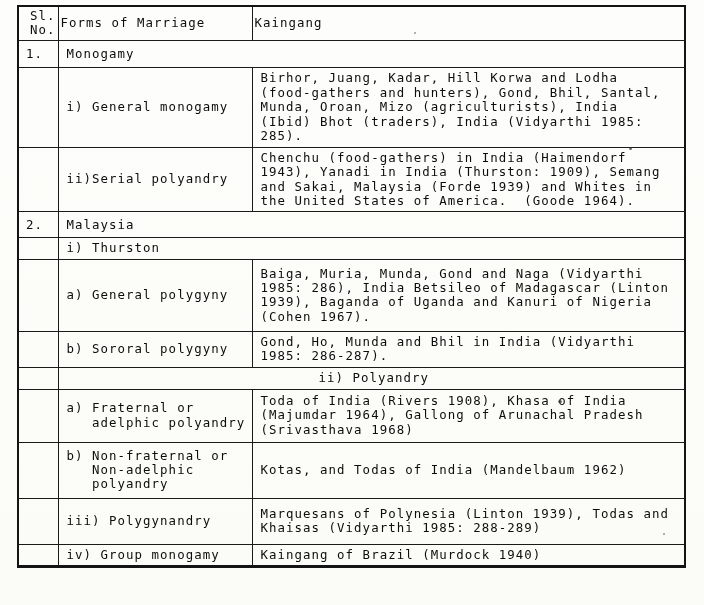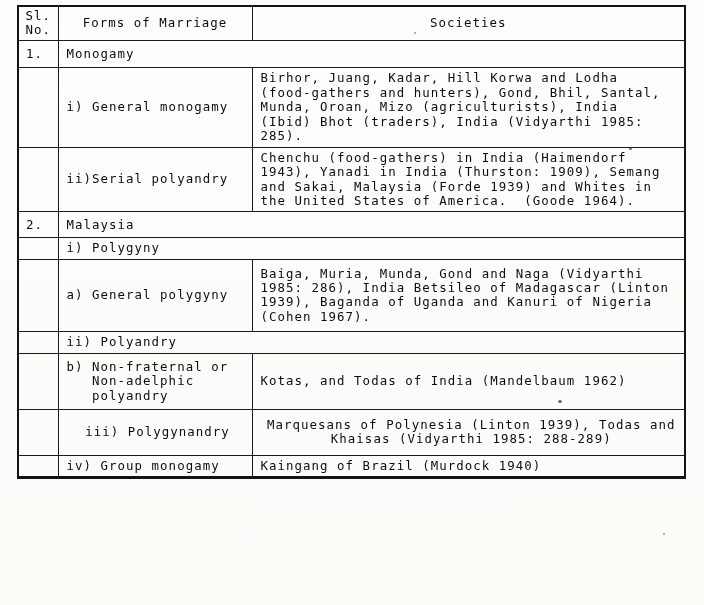--- a/index.html
+++ b/index.html
@@ -32,34 +32,34 @@
     color: #0d0d0d;
     font-size: 12.4px;
     line-height: 14.4px;
     letter-spacing: 1.05px;
     font-weight: normal;
     white-space: pre-wrap;
     vertical-align: middle;
     padding: 3px 3px 3px 8px;
     overflow: hidden;
   }
-  th { text-align: center; padding: 2px 2px; }
-  th.no-col { text-align: center; }
+  th { text-align: left; padding: 2px 2px; }
+  th.no-col { text-align: right; }
   td.no-cell { padding-left: 7px; }
   td.soc-cell { padding: 3px 2px 3px 8px; }
   tr.h27 { height: 27px; }
   tr.h26 { height: 26px; }
   tr.h80 { height: 80px; }
   tr.h62 { height: 62px; }
   tr.h20 { height: 20px; }
   tr.h72 { height: 72px; }
-  tr.h22 { height: 22px; }
+  tr.h22 { height: 22px; text-align: center; }
   tr.h53 { height: 53px; }
   tr.h56 { height: 56px; }
-  tr.h46 { height: 46px; text-align: center; }
+  tr.h46 { height: 46px; }
   tr.h28 { height: 28px; }
   .speck {
     position: absolute;
     background: #3a3a3a;
     border-radius: 50%;
     width: 3px; height: 3px;
     opacity: 0.75;
   }
   .speck.s1 { left: 629px; top: 147px; }
   .speck.s2 { left: 558px; top: 400px; width: 4px; height: 3px; }
@@ -75,21 +75,21 @@
     <colgroup>
       <col class="c-no">
         <col class="c-form">
         <col class="c-soc">
     </colgroup>
     <thead>
       <tr class="h28">
         <th class="no-col">Sl.
 No.</th>
         <th>Forms of Marriage</th>
-        <th>Societies</th>
+        <th>Kaingang</th>
       </tr>
     </thead>
     <tbody>
       <tr class="h27">
         <td class="no-cell">1.</td>
         <td colspan="2" class="form-cell section">Monogamy</td>
       </tr>
       <tr class="h80">
         <td class="no-cell"></td>
         <td class="form-cell">i) General monogamy</td>
@@ -106,33 +106,47 @@
 1943), Yanadi in India (Thurston: 1909), Semang
 and Sakai, Malaysia (Forde 1939) and Whites in
 the United States of America.  (Goode 1964).</td>
       </tr>
       <tr class="h26">
         <td class="no-cell">2.</td>
         <td colspan="2" class="form-cell section">Malaysia</td>
       </tr>
       <tr class="h20">
         <td class="no-cell"></td>
-        <td colspan="2" class="form-cell section">i) Polygyny</td>
+        <td colspan="2" class="form-cell section">i) Thurston</td>
       </tr>
       <tr class="h72">
         <td class="no-cell"></td>
         <td class="form-cell">a) General polygyny</td>
         <td class="soc-cell">Baiga, Muria, Munda, Gond and Naga (Vidyarthi
 1985: 286), India Betsileo of Madagascar (Linton
 1939), Baganda of Uganda and Kanuri of Nigeria
 (Cohen 1967).</td>
       </tr>
+      <tr class="h28">
+        <td class="no-cell"></td>
+        <td class="form-cell">b) Sororal polygyny</td>
+        <td class="soc-cell">Gond, Ho, Munda and Bhil in India (Vidyarthi
+1985: 286-287).</td>
+      </tr>
       <tr class="h22">
         <td class="no-cell"></td>
         <td colspan="2" class="form-cell section">ii) Polyandry</td>
+      </tr>
+      <tr class="h53">
+        <td class="no-cell"></td>
+        <td class="form-cell">a) Fraternal or
+   adelphic polyandry</td>
+        <td class="soc-cell">Toda of India (Rivers 1908), Khasa of India
+(Majumdar 1964), Gallong of Arunachal Pradesh
+(Srivasthava 1968)</td>
       </tr>
       <tr class="h56">
         <td class="no-cell"></td>
         <td class="form-cell">b) Non-fraternal or
    Non-adelphic
    polyandry</td>
         <td class="soc-cell">Kotas, and Todas of India (Mandelbaum 1962)</td>
       </tr>
       <tr class="h46">
         <td class="no-cell"></td>

